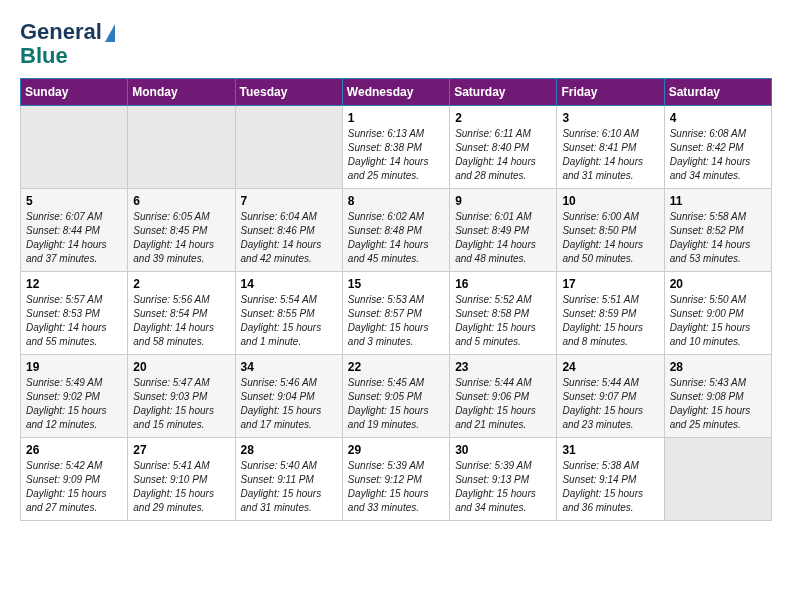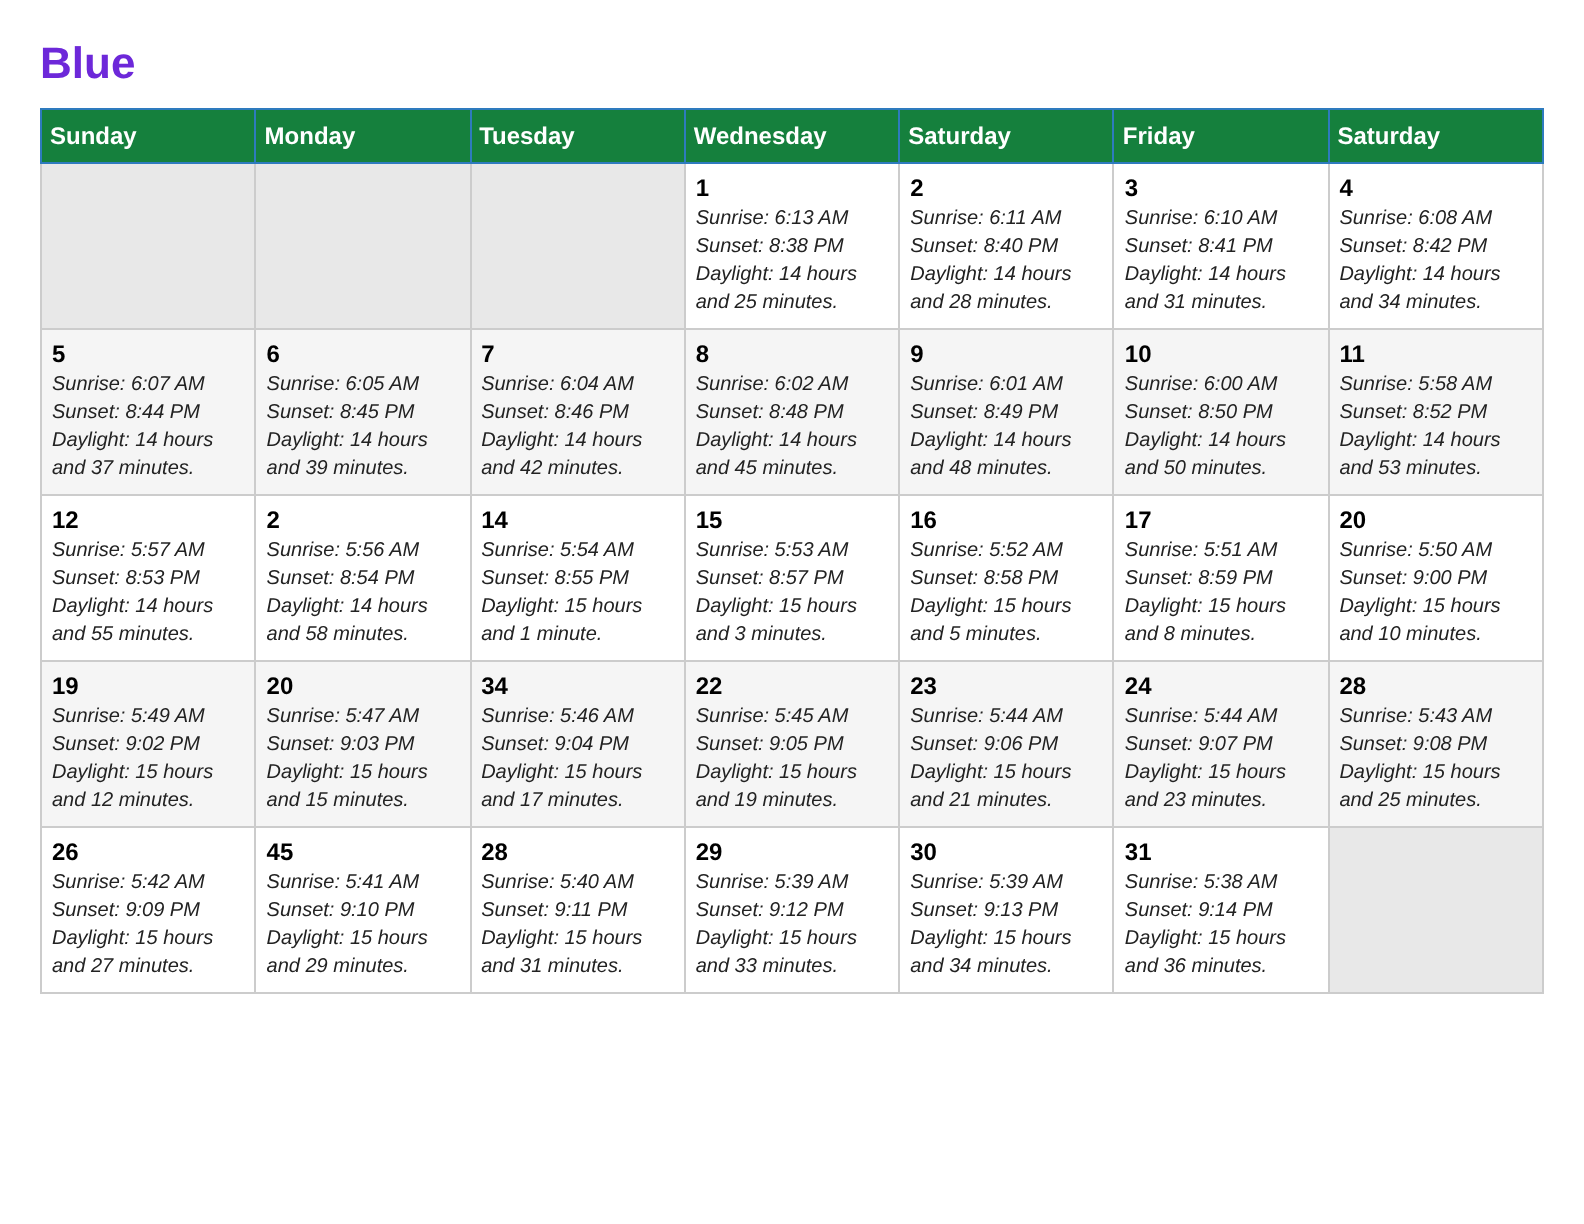--- a/index.html
+++ b/index.html
@@ -39,21 +39,21 @@
       font-size: 16px;
       font-weight: normal;
       color: #1a3a5c;
     }
     table {
       width: 100%;
       border-collapse: collapse;
       font-size: 11px;
     }
     thead tr th {
-      background-color: #15803d;
+      background-color: #701a75;
       color: #fff;
       padding: 6px 4px;
       text-align: left;
       font-size: 12px;
       font-weight: bold;
       border: 1px solid #2e7bbe;
     }
     tbody tr td {
       border: 1px solid #ccc;
       padding: 5px 5px;
@@ -78,21 +78,25 @@
     }
     .empty-cell {
       background: #e8e8e8 !important;
     }
   </style>
 </head>
 <body>
 
 <div class="header">
   <div class="logo">
-    <span class="logo-text blue" style="color:#6d28d9;font-size:22px;">Blue</span>
+    <div style="display:flex;align-items:center;">
+      <span class="logo-text">General</span>
+      <span style="display:inline-block;width:0;height:0;border-left:10px solid transparent;border-bottom:18px solid #2e7bbe;margin-left:3px;margin-bottom:-2px;"></span>
+    </div>
+    <span class="logo-text blue" style="color:#0f766e;font-size:22px;">Blue</span>
   </div>
   <div class="title-block">
     <h1></h1>
     <h2></h2>
   </div>
 </div>
 
 <table>
   <thead>
     <tr id="thead-row">
@@ -216,21 +220,21 @@
           <span class="day-num">28</span>
           <div class="day-info">Sunrise: 5:43 AM<br>Sunset: 9:08 PM<br>Daylight: 15 hours<br>and 25 minutes.</div>
         </td>
       </tr>
       <tr>
         <td>
           <span class="day-num">26</span>
           <div class="day-info">Sunrise: 5:42 AM<br>Sunset: 9:09 PM<br>Daylight: 15 hours<br>and 27 minutes.</div>
         </td>
         <td>
-          <span class="day-num">45</span>
+          <span class="day-num">27</span>
           <div class="day-info">Sunrise: 5:41 AM<br>Sunset: 9:10 PM<br>Daylight: 15 hours<br>and 29 minutes.</div>
         </td>
         <td>
           <span class="day-num">28</span>
           <div class="day-info">Sunrise: 5:40 AM<br>Sunset: 9:11 PM<br>Daylight: 15 hours<br>and 31 minutes.</div>
         </td>
         <td>
           <span class="day-num">29</span>
           <div class="day-info">Sunrise: 5:39 AM<br>Sunset: 9:12 PM<br>Daylight: 15 hours<br>and 33 minutes.</div>
         </td>

